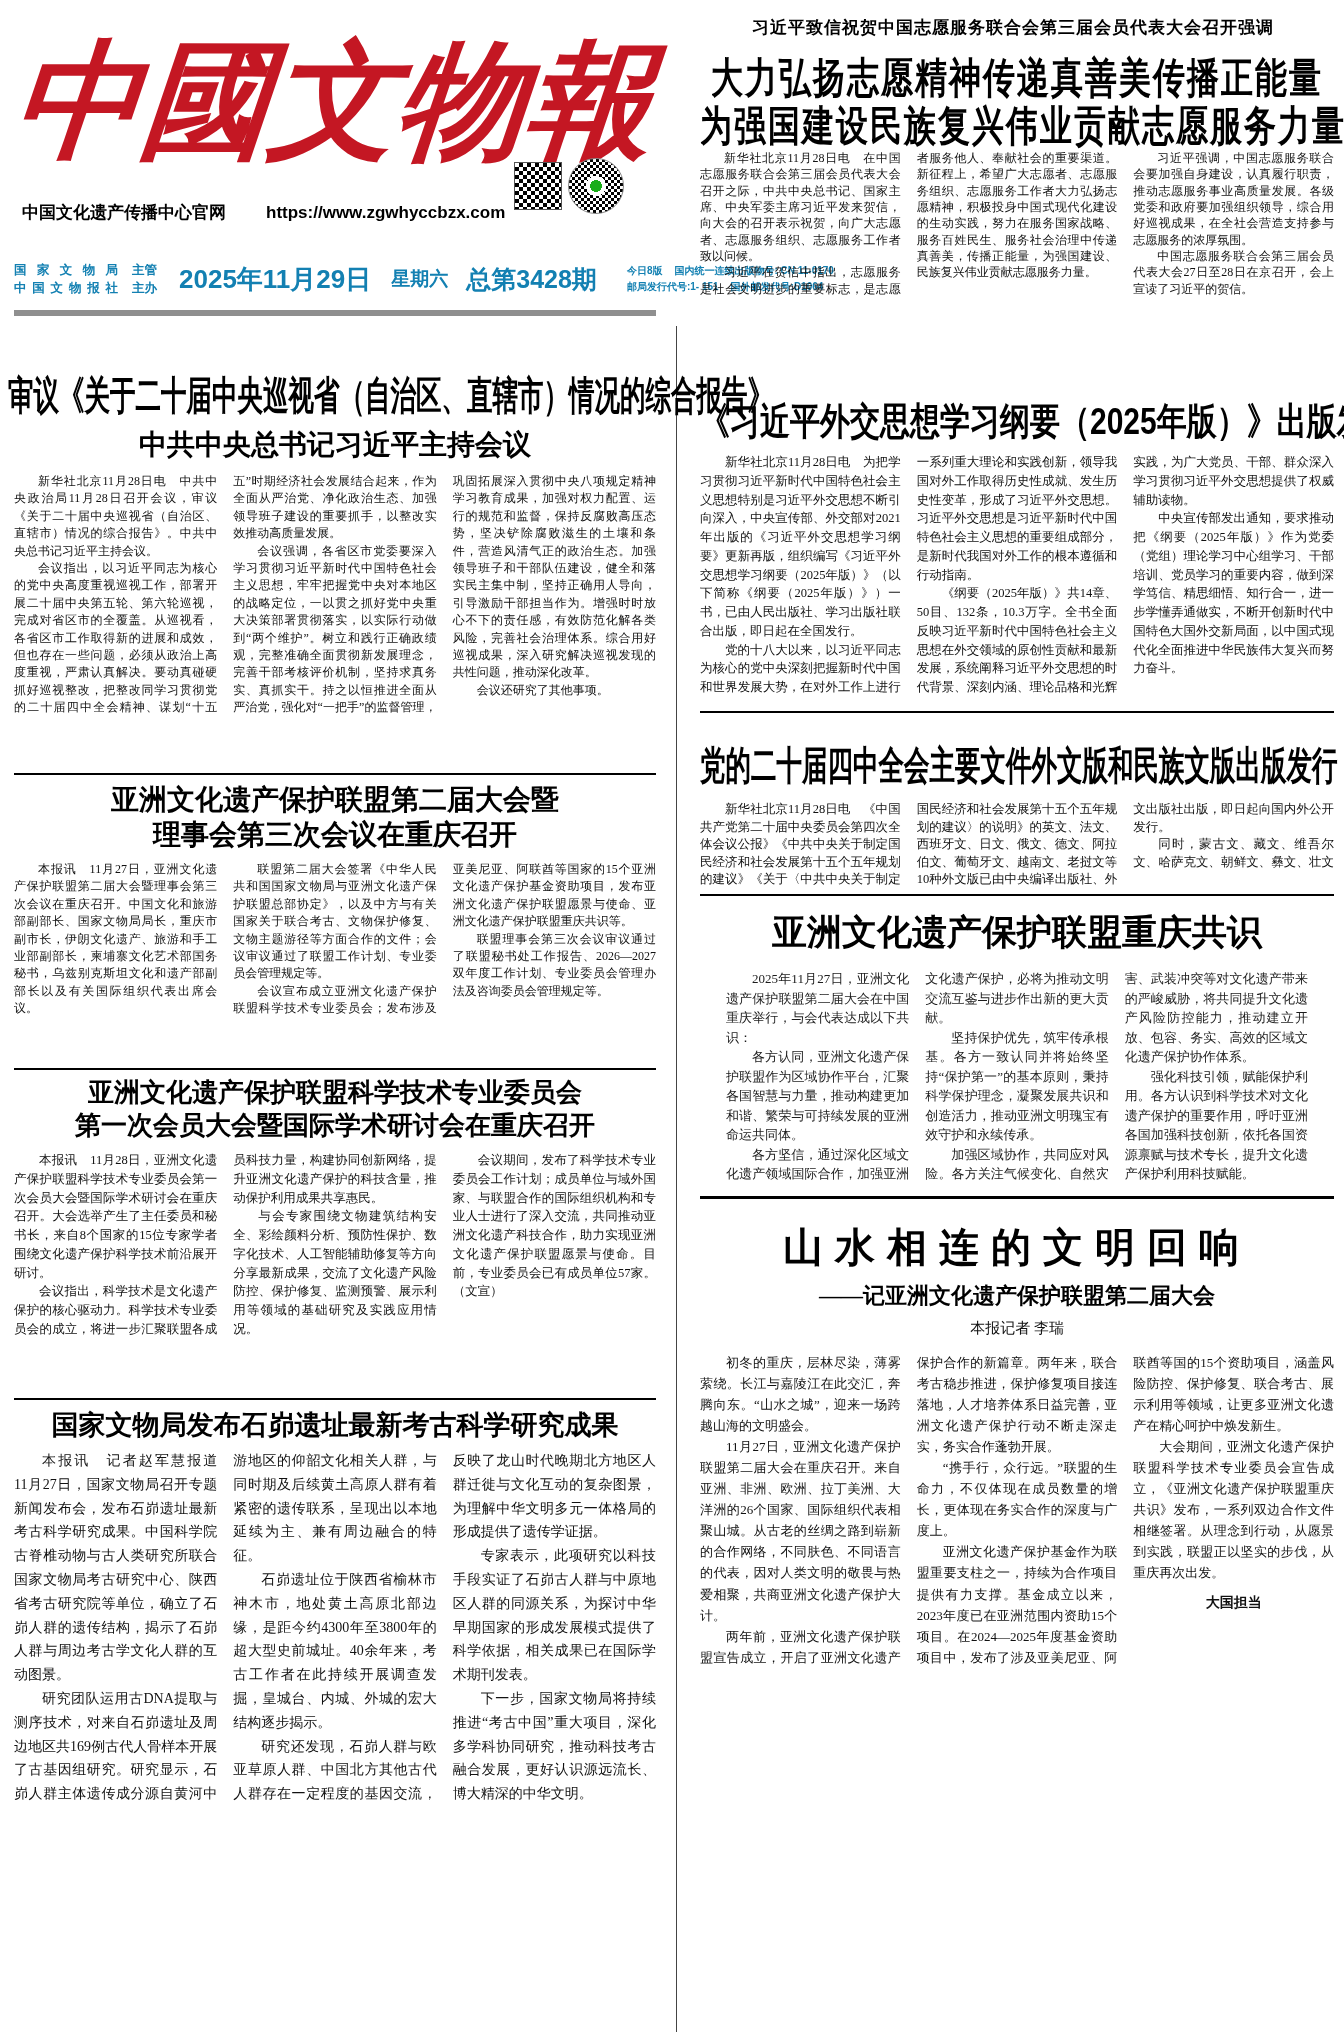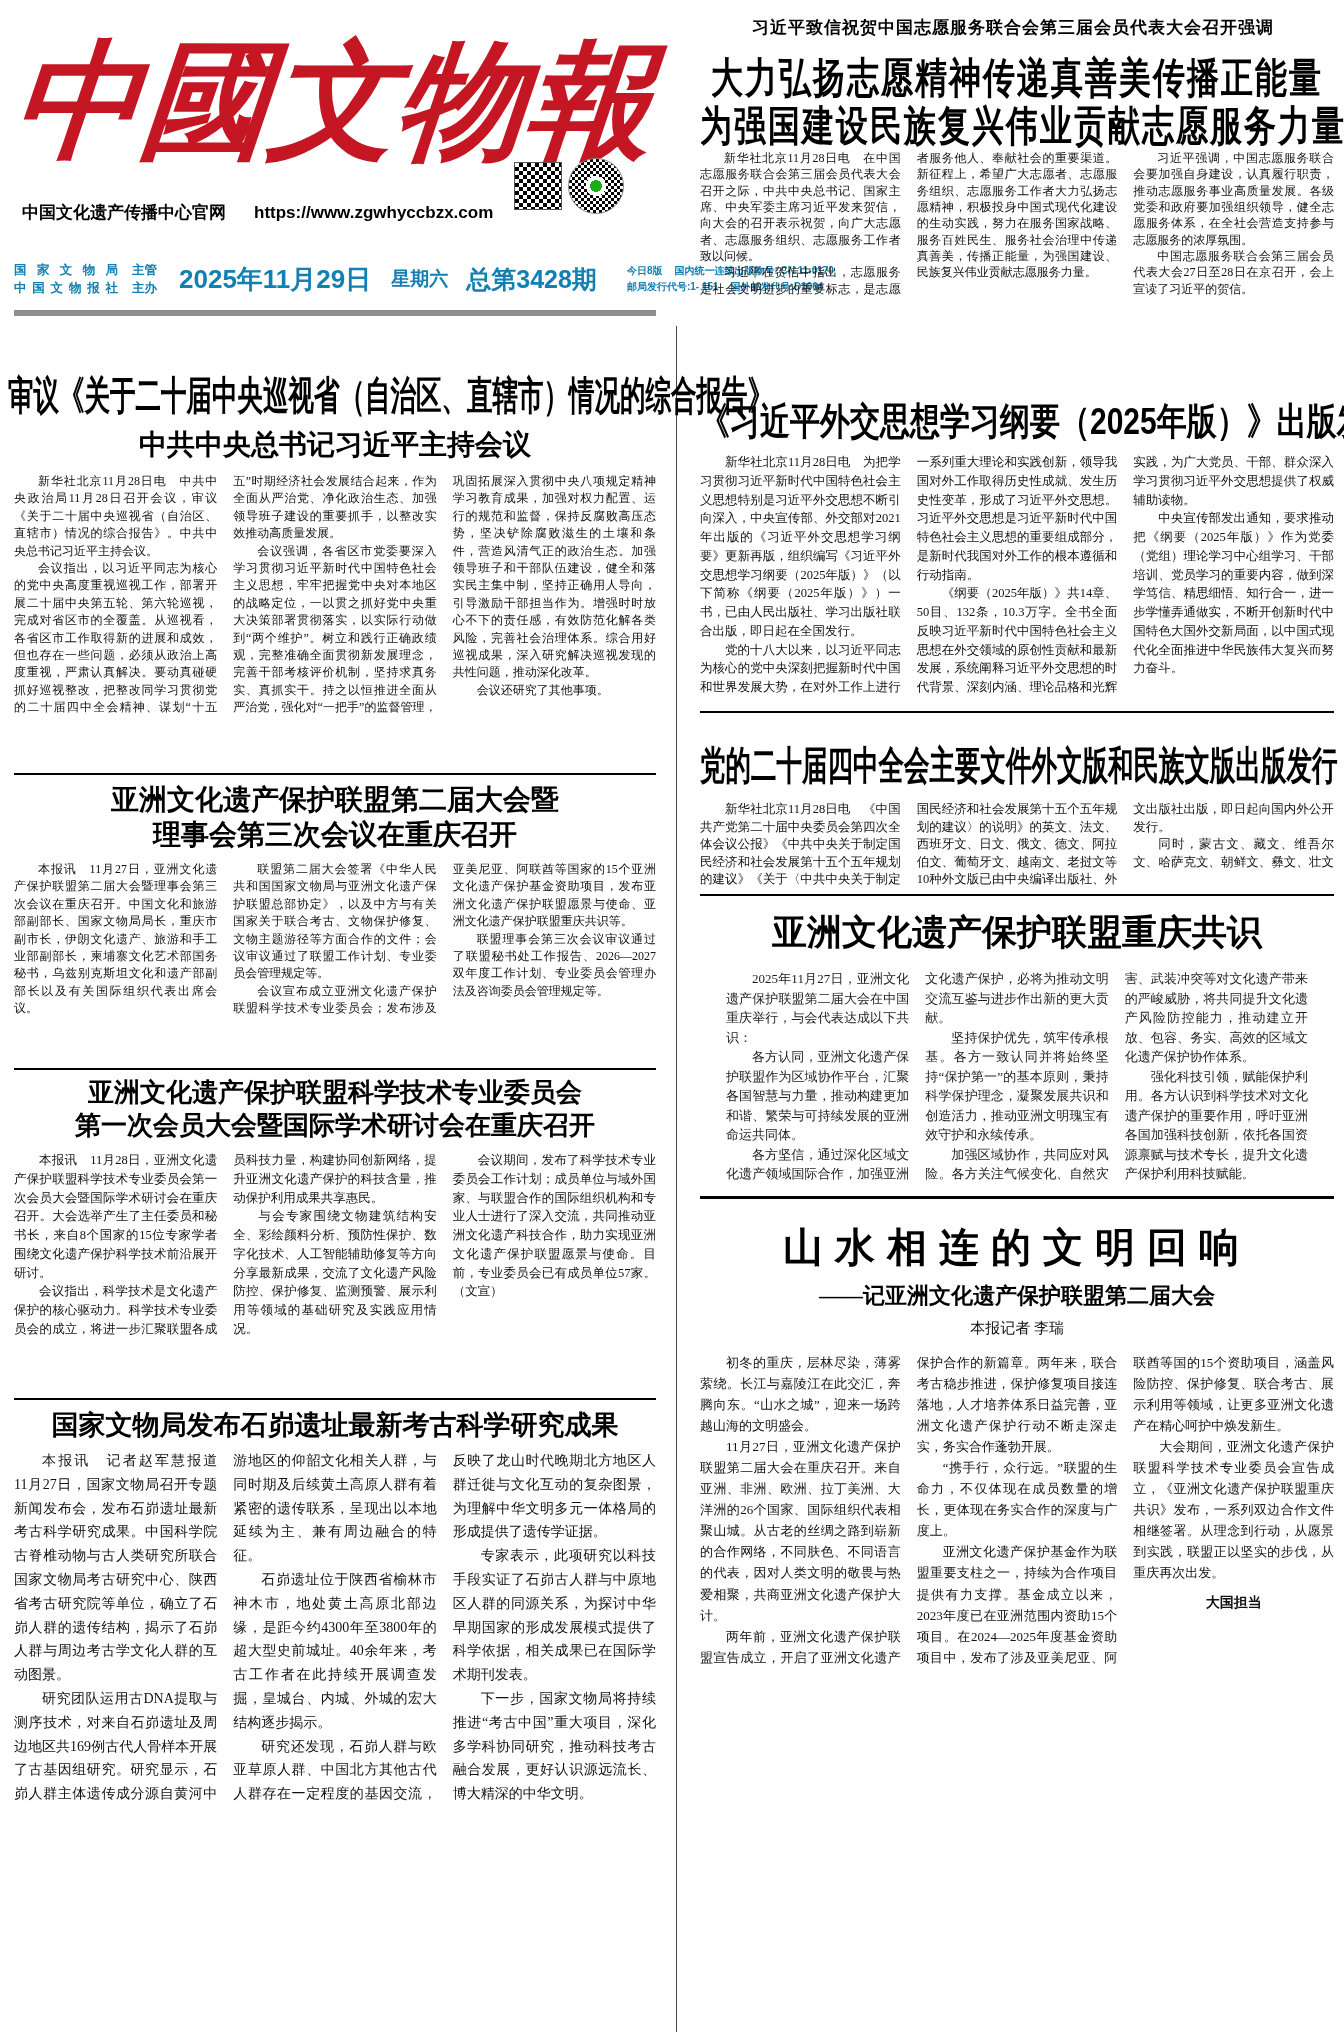--- a/index.html
+++ b/index.html
@@ -5,21 +5,21 @@
   html,body{margin:0;padding:0;background:#e8e8e8;}
   .page{position:relative;width:1344px;height:2040px;background:#ffffff;margin:0 auto;
         font-family:"Liberation Serif","DejaVu Serif",serif;color:#111;overflow:hidden;}
   .abs{position:absolute;}
   
   .brand{left:14px;top:6px;width:642px;height:188px;display:flex;justify-content:space-between;
          align-items:center;font-family:"DejaVu Serif",serif;font-style:italic;font-weight:bold;
          font-size:128px;line-height:1;transform:skewX(-5deg);}
   .site-row{left:22px;top:201px;width:520px;font-family:"Liberation Sans",sans-serif;
             font-weight:bold;font-size:17px;color:#000;white-space:nowrap;}
-  .site-row .url{margin-left:28px;}
+  .site-row .url{margin-left:40px;}
   .qr{border:1px solid #555;}
   .qr-square{left:514px;top:162px;width:46px;height:46px;
      background:repeating-conic-gradient(#000 0% 25%, #fff 0% 50%) 0 0/8px 8px;}
   .qr-round{left:568px;top:158px;width:54px;height:54px;border-radius:50%;border:1px solid #888;
      background:radial-gradient(circle,#1aad19 0 6px,#fff 6px 10px,rgba(0,0,0,0) 10px),
                 repeating-conic-gradient(#000 0% 25%, #fff 0% 50%) 0 0/6px 6px;}
   .pub-bar{left:14px;top:254px;width:642px;height:50px;display:flex;align-items:center;
            font-family:"Liberation Sans",sans-serif;color:#1380b2;}
   .pub-org{font-size:12.5px;font-weight:bold;line-height:1.45;white-space:nowrap;}
   .pub-org .org{display:inline-block;width:104px;text-align:justify;text-align-last:justify;}
@@ -102,21 +102,21 @@
   </div>
   <div class="abs thick-rule"></div>
   <div class="abs v-divider"></div>
 
   <div class="abs hl-sans" id="vol-kicker" style="font-weight:700">习近平致信祝贺中国志愿服务联合会第三届会员代表大会召开强调</div>
   <div class="abs hl-sans stretch" id="vol-h1">大力弘扬志愿精神传递真善美传播正能量</div>
   <div class="abs hl-sans stretch" id="vol-h2">为强国建设民族复兴伟业贡献志愿服务力量</div>
   <div class="abs cols" id="vol-body">
       <p>新华社北京11月28日电　在中国志愿服务联合会第三届会员代表大会召开之际，中共中央总书记、国家主席、中央军委主席习近平发来贺信，向大会的召开表示祝贺，向广大志愿者、志愿服务组织、志愿服务工作者致以问候。</p>
       <p>习近平在贺信中指出，志愿服务是社会文明进步的重要标志，是志愿者服务他人、奉献社会的重要渠道。新征程上，希望广大志愿者、志愿服务组织、志愿服务工作者大力弘扬志愿精神，积极投身中国式现代化建设的生动实践，努力在服务国家战略、服务百姓民生、服务社会治理中传递真善美，传播正能量，为强国建设、民族复兴伟业贡献志愿服务力量。</p>
-      <p>习近平强调，中国志愿服务联合会要加强自身建设，认真履行职责，推动志愿服务事业高质量发展。各级党委和政府要加强组织领导，健全志愿服务体系，在全社会营造支持参与志愿服务的浓厚氛围。</p>
+      <p>习近平强调，中国志愿服务联合会要加强自身建设，认真履行职责，推动志愿服务事业高质量发展。各级党委和政府要加强组织领导，综合用好巡视成果，在全社会营造支持参与志愿服务的浓厚氛围。</p>
       <p>中国志愿服务联合会第三届会员代表大会27日至28日在京召开，会上宣读了习近平的贺信。</p>
     </div>
 
   <div class="abs hl-sans stretch" id="pol-h">审议《关于二十届中央巡视省（自治区、直辖市）情况的综合报告》</div>
   <div class="abs hl-sans" id="pol-sub">中共中央总书记习近平主持会议</div>
   <div class="abs cols" id="pol-body">
       <p>新华社北京11月28日电　中共中央政治局11月28日召开会议，审议《关于二十届中央巡视省（自治区、直辖市）情况的综合报告》。中共中央总书记习近平主持会议。</p>
       <p>会议指出，以习近平同志为核心的党中央高度重视巡视工作，部署开展二十届中央第五轮、第六轮巡视，完成对省区市的全覆盖。从巡视看，各省区市工作取得新的进展和成效，但也存在一些问题，必须从政治上高度重视，严肃认真解决。要动真碰硬抓好巡视整改，把整改同学习贯彻党的二十届四中全会精神、谋划“十五五”时期经济社会发展结合起来，作为全面从严治党、净化政治生态、加强领导班子建设的重要抓手，以整改实效推动高质量发展。</p>
       <p>会议强调，各省区市党委要深入学习贯彻习近平新时代中国特色社会主义思想，牢牢把握党中央对本地区的战略定位，一以贯之抓好党中央重大决策部署贯彻落实，以实际行动做到“两个维护”。树立和践行正确政绩观，完整准确全面贯彻新发展理念，完善干部考核评价机制，坚持求真务实、真抓实干。持之以恒推进全面从严治党，强化对“一把手”的监督管理，巩固拓展深入贯彻中央八项规定精神学习教育成果，加强对权力配置、运行的规范和监督，保持反腐败高压态势，坚决铲除腐败滋生的土壤和条件，营造风清气正的政治生态。加强领导班子和干部队伍建设，健全和落实民主集中制，坚持正确用人导向，引导激励干部担当作为。增强时时放心不下的责任感，有效防范化解各类风险，完善社会治理体系。综合用好巡视成果，深入研究解决巡视发现的共性问题，推动深化改革。</p>
       <p>会议还研究了其他事项。</p>

